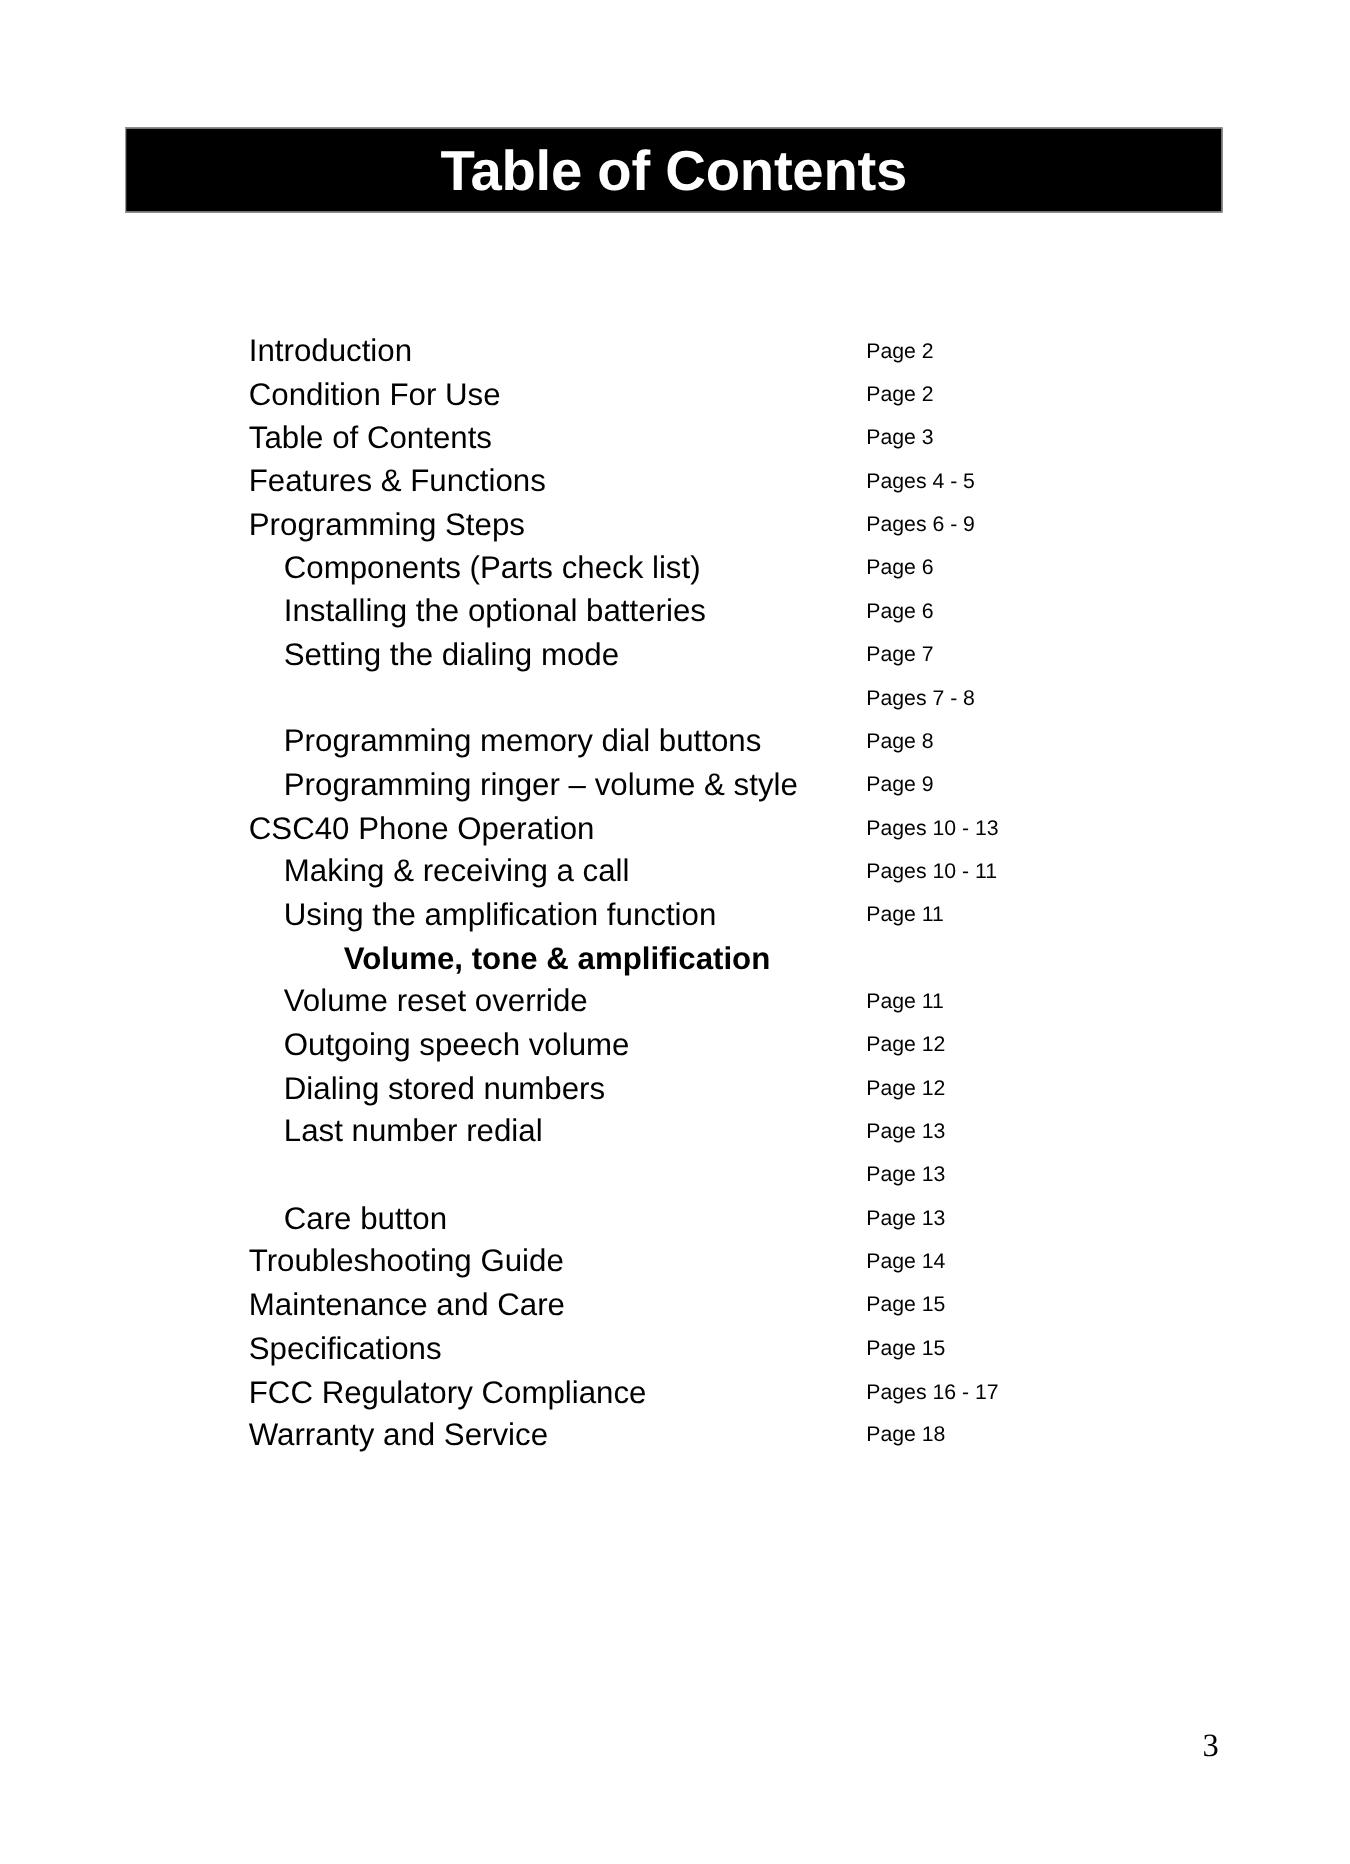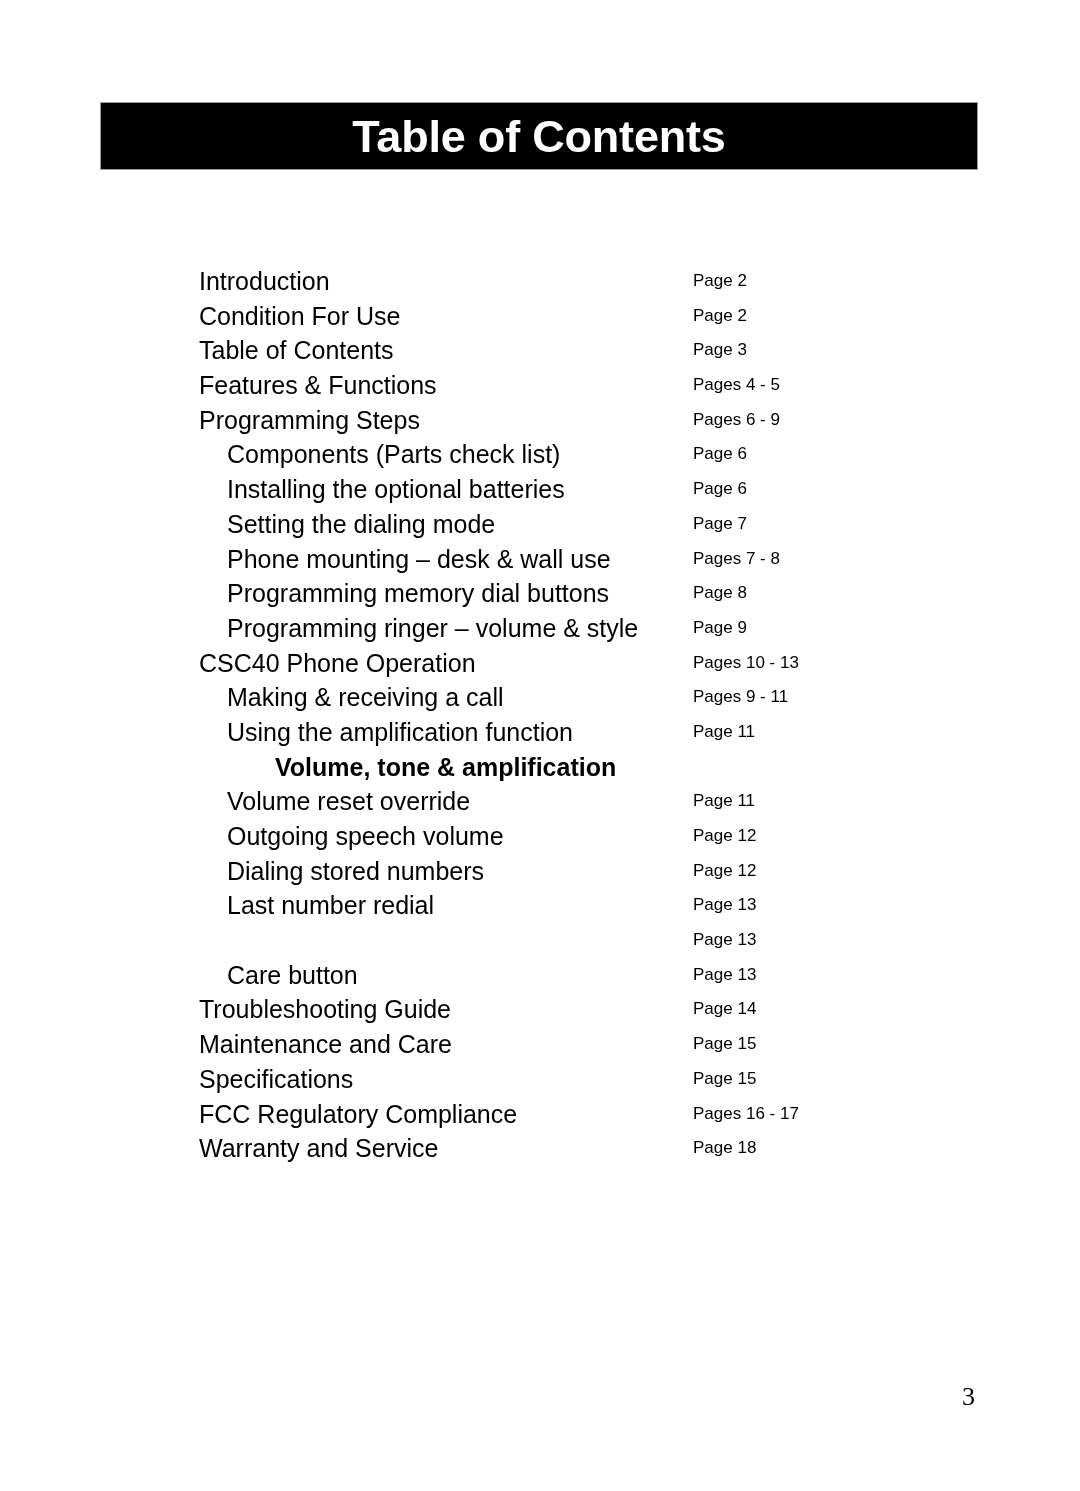--- a/index.html
+++ b/index.html
@@ -89,25 +89,25 @@
 
 <div class="toc">
     <div class="toc-row lvl-0"><span class="entry-label">Introduction</span><span class="entry-page">Page 2</span></div>
     <div class="toc-row lvl-0"><span class="entry-label">Condition For Use</span><span class="entry-page">Page 2</span></div>
     <div class="toc-row lvl-0"><span class="entry-label">Table of Contents</span><span class="entry-page">Page 3</span></div>
     <div class="toc-row lvl-0"><span class="entry-label">Features &amp; Functions</span><span class="entry-page">Pages 4 - 5</span></div>
     <div class="toc-row lvl-0"><span class="entry-label">Programming Steps</span><span class="entry-page">Pages 6 - 9</span></div>
     <div class="toc-row lvl-1"><span class="entry-label">Components (Parts check list)</span><span class="entry-page">Page 6</span></div>
     <div class="toc-row lvl-1"><span class="entry-label">Installing the optional batteries</span><span class="entry-page">Page 6</span></div>
     <div class="toc-row lvl-1"><span class="entry-label">Setting the dialing mode</span><span class="entry-page">Page 7</span></div>
-    <div class="toc-row lvl-1"><span class="entry-label">Phone mounting – desk &amp; wall use</span><span class="entry-page">Pages 7 - 8</span></div>
+    <div class="toc-row lvl-1"><span class="entry-page">Pages 7 - 8</span></div>
     <div class="toc-row lvl-1"><span class="entry-label">Programming memory dial buttons</span><span class="entry-page">Page 8</span></div>
     <div class="toc-row lvl-1"><span class="entry-label">Programming ringer – volume &amp; style</span><span class="entry-page">Page 9</span></div>
     <div class="toc-row lvl-0"><span class="entry-label">CSC40 Phone Operation</span><span class="entry-page">Pages 10 - 13</span></div>
-    <div class="toc-row lvl-1"><span class="entry-label">Making &amp; receiving a call</span><span class="entry-page">Pages 9 - 11</span></div>
+    <div class="toc-row lvl-1"><span class="entry-label">Making &amp; receiving a call</span><span class="entry-page">Pages 10 - 11</span></div>
     <div class="toc-row lvl-1"><span class="entry-label">Using the amplification function</span><span class="entry-page">Page 11</span></div>
     <div class="toc-row lvl-2"><span class="entry-label">Volume, tone &amp; amplification</span><span class="entry-page"></span></div>
     <div class="toc-row lvl-1"><span class="entry-label">Volume reset override</span><span class="entry-page">Page 11</span></div>
     <div class="toc-row lvl-1"><span class="entry-label">Outgoing speech volume</span><span class="entry-page">Page 12</span></div>
     <div class="toc-row lvl-1"><span class="entry-label">Dialing stored numbers</span><span class="entry-page">Page 12</span></div>
     <div class="toc-row lvl-1"><span class="entry-label">Last number redial</span><span class="entry-page">Page 13</span></div>
     <div class="toc-row lvl-1"><span class="entry-page">Page 13</span></div>
     <div class="toc-row lvl-1"><span class="entry-label">Care button</span><span class="entry-page">Page 13</span></div>
     <div class="toc-row lvl-0"><span class="entry-label">Troubleshooting Guide</span><span class="entry-page">Page 14</span></div>
     <div class="toc-row lvl-0"><span class="entry-label">Maintenance and Care</span><span class="entry-page">Page 15</span></div>

